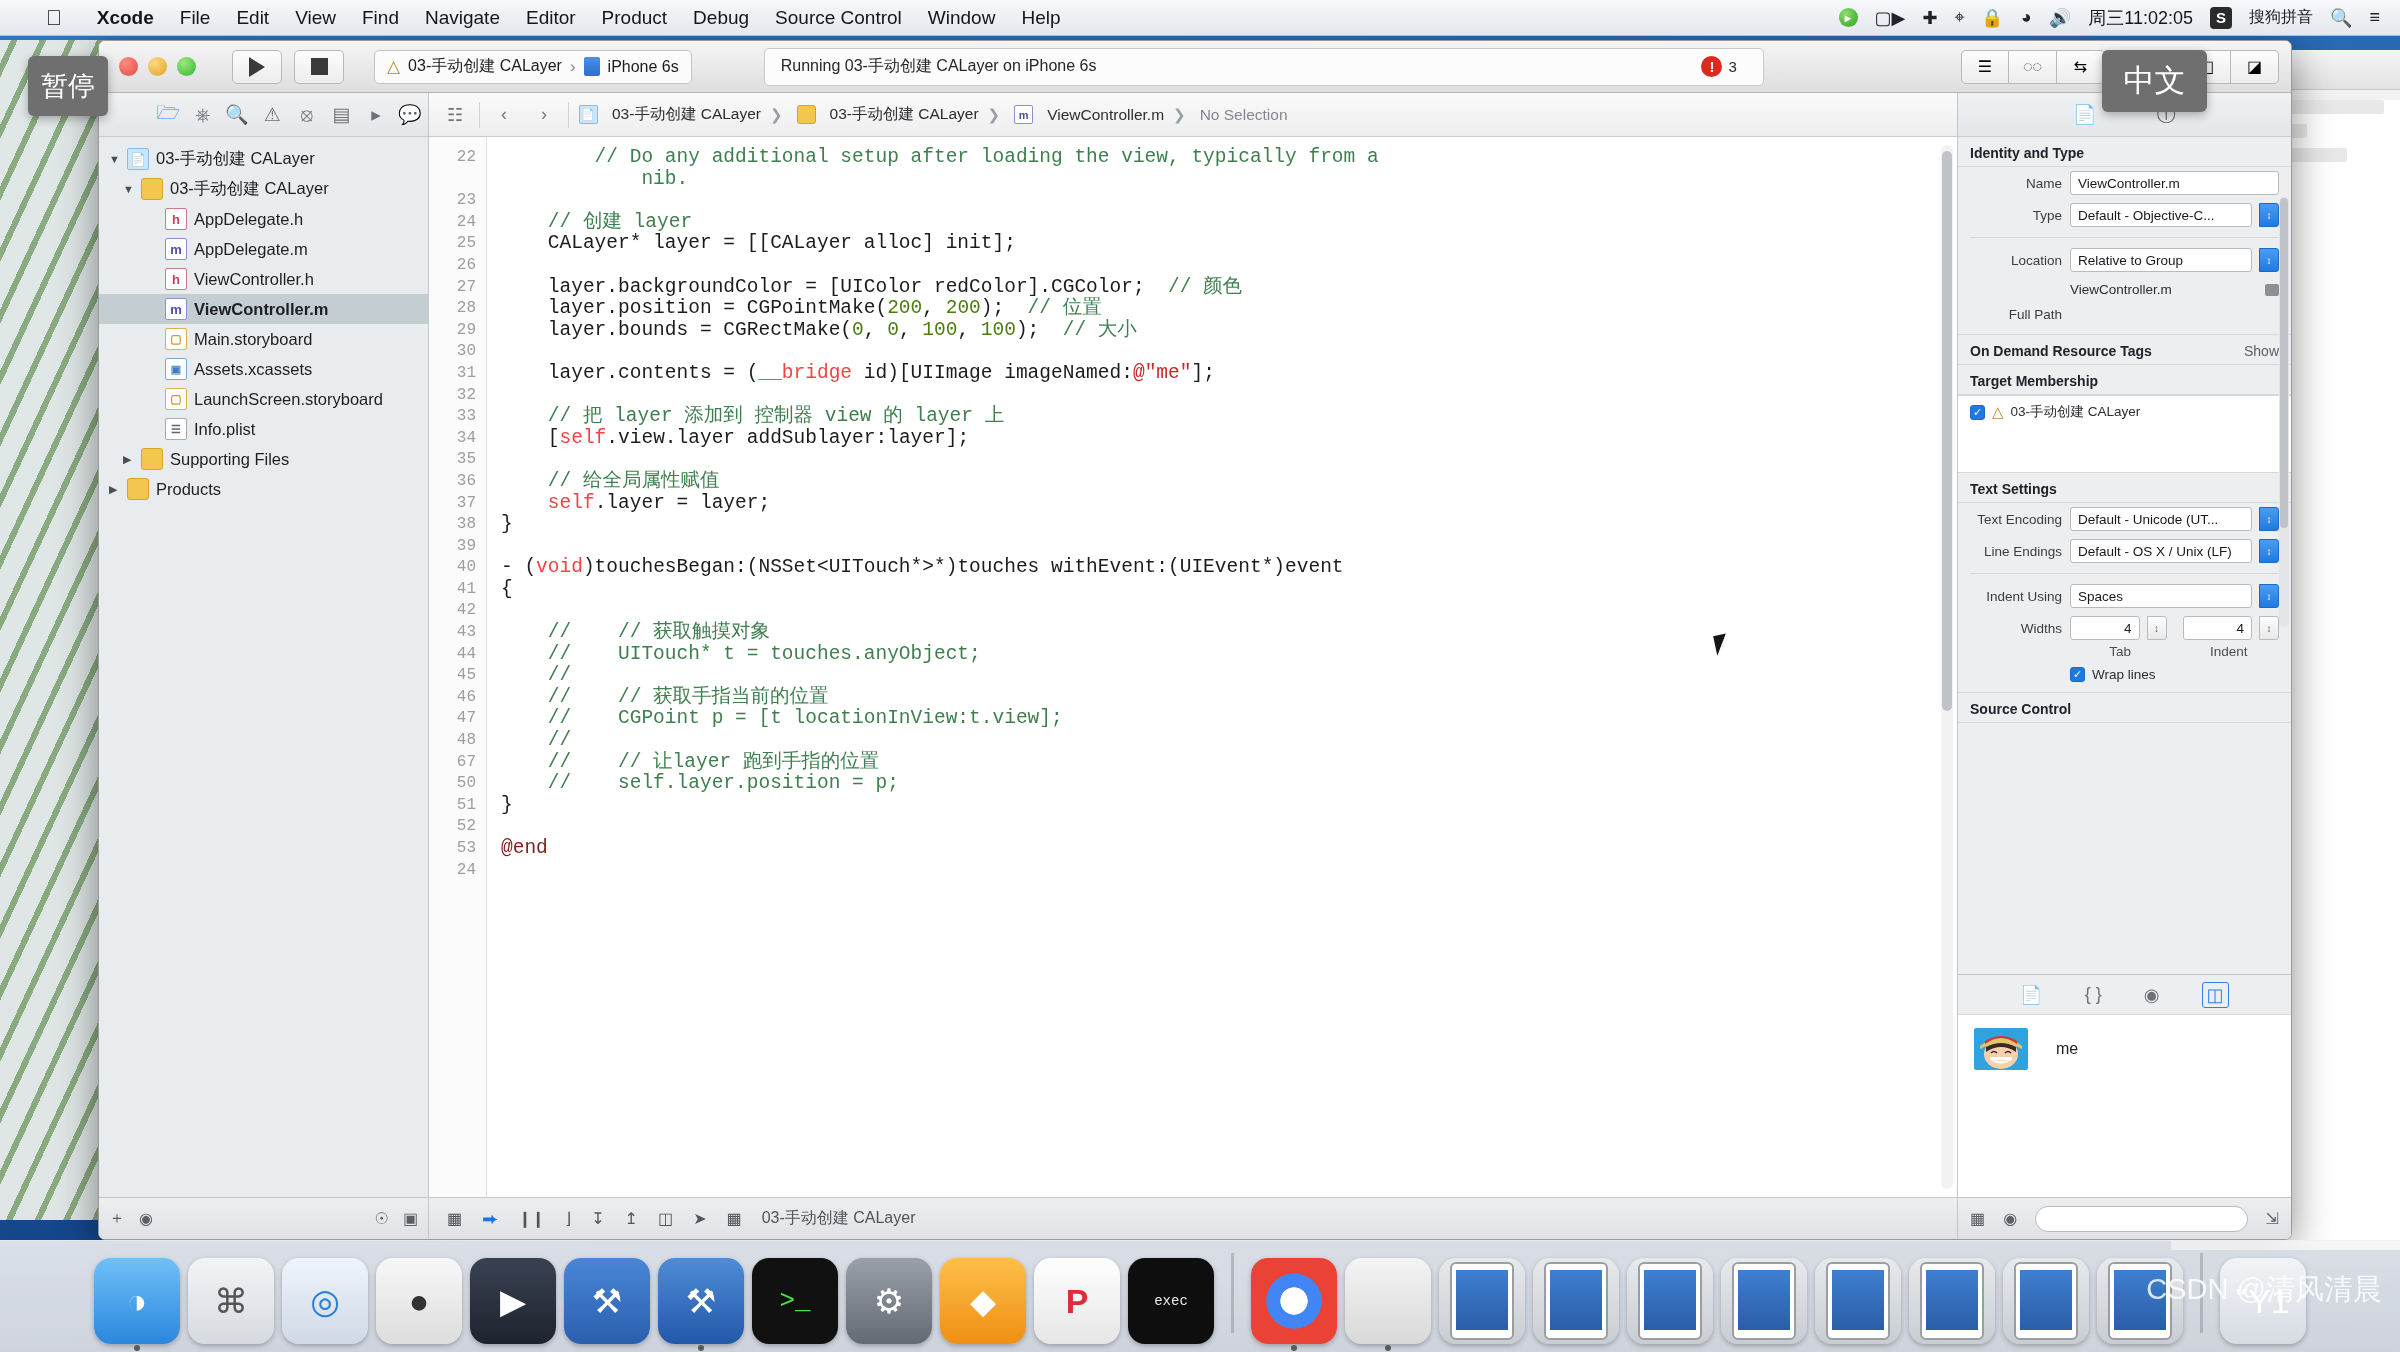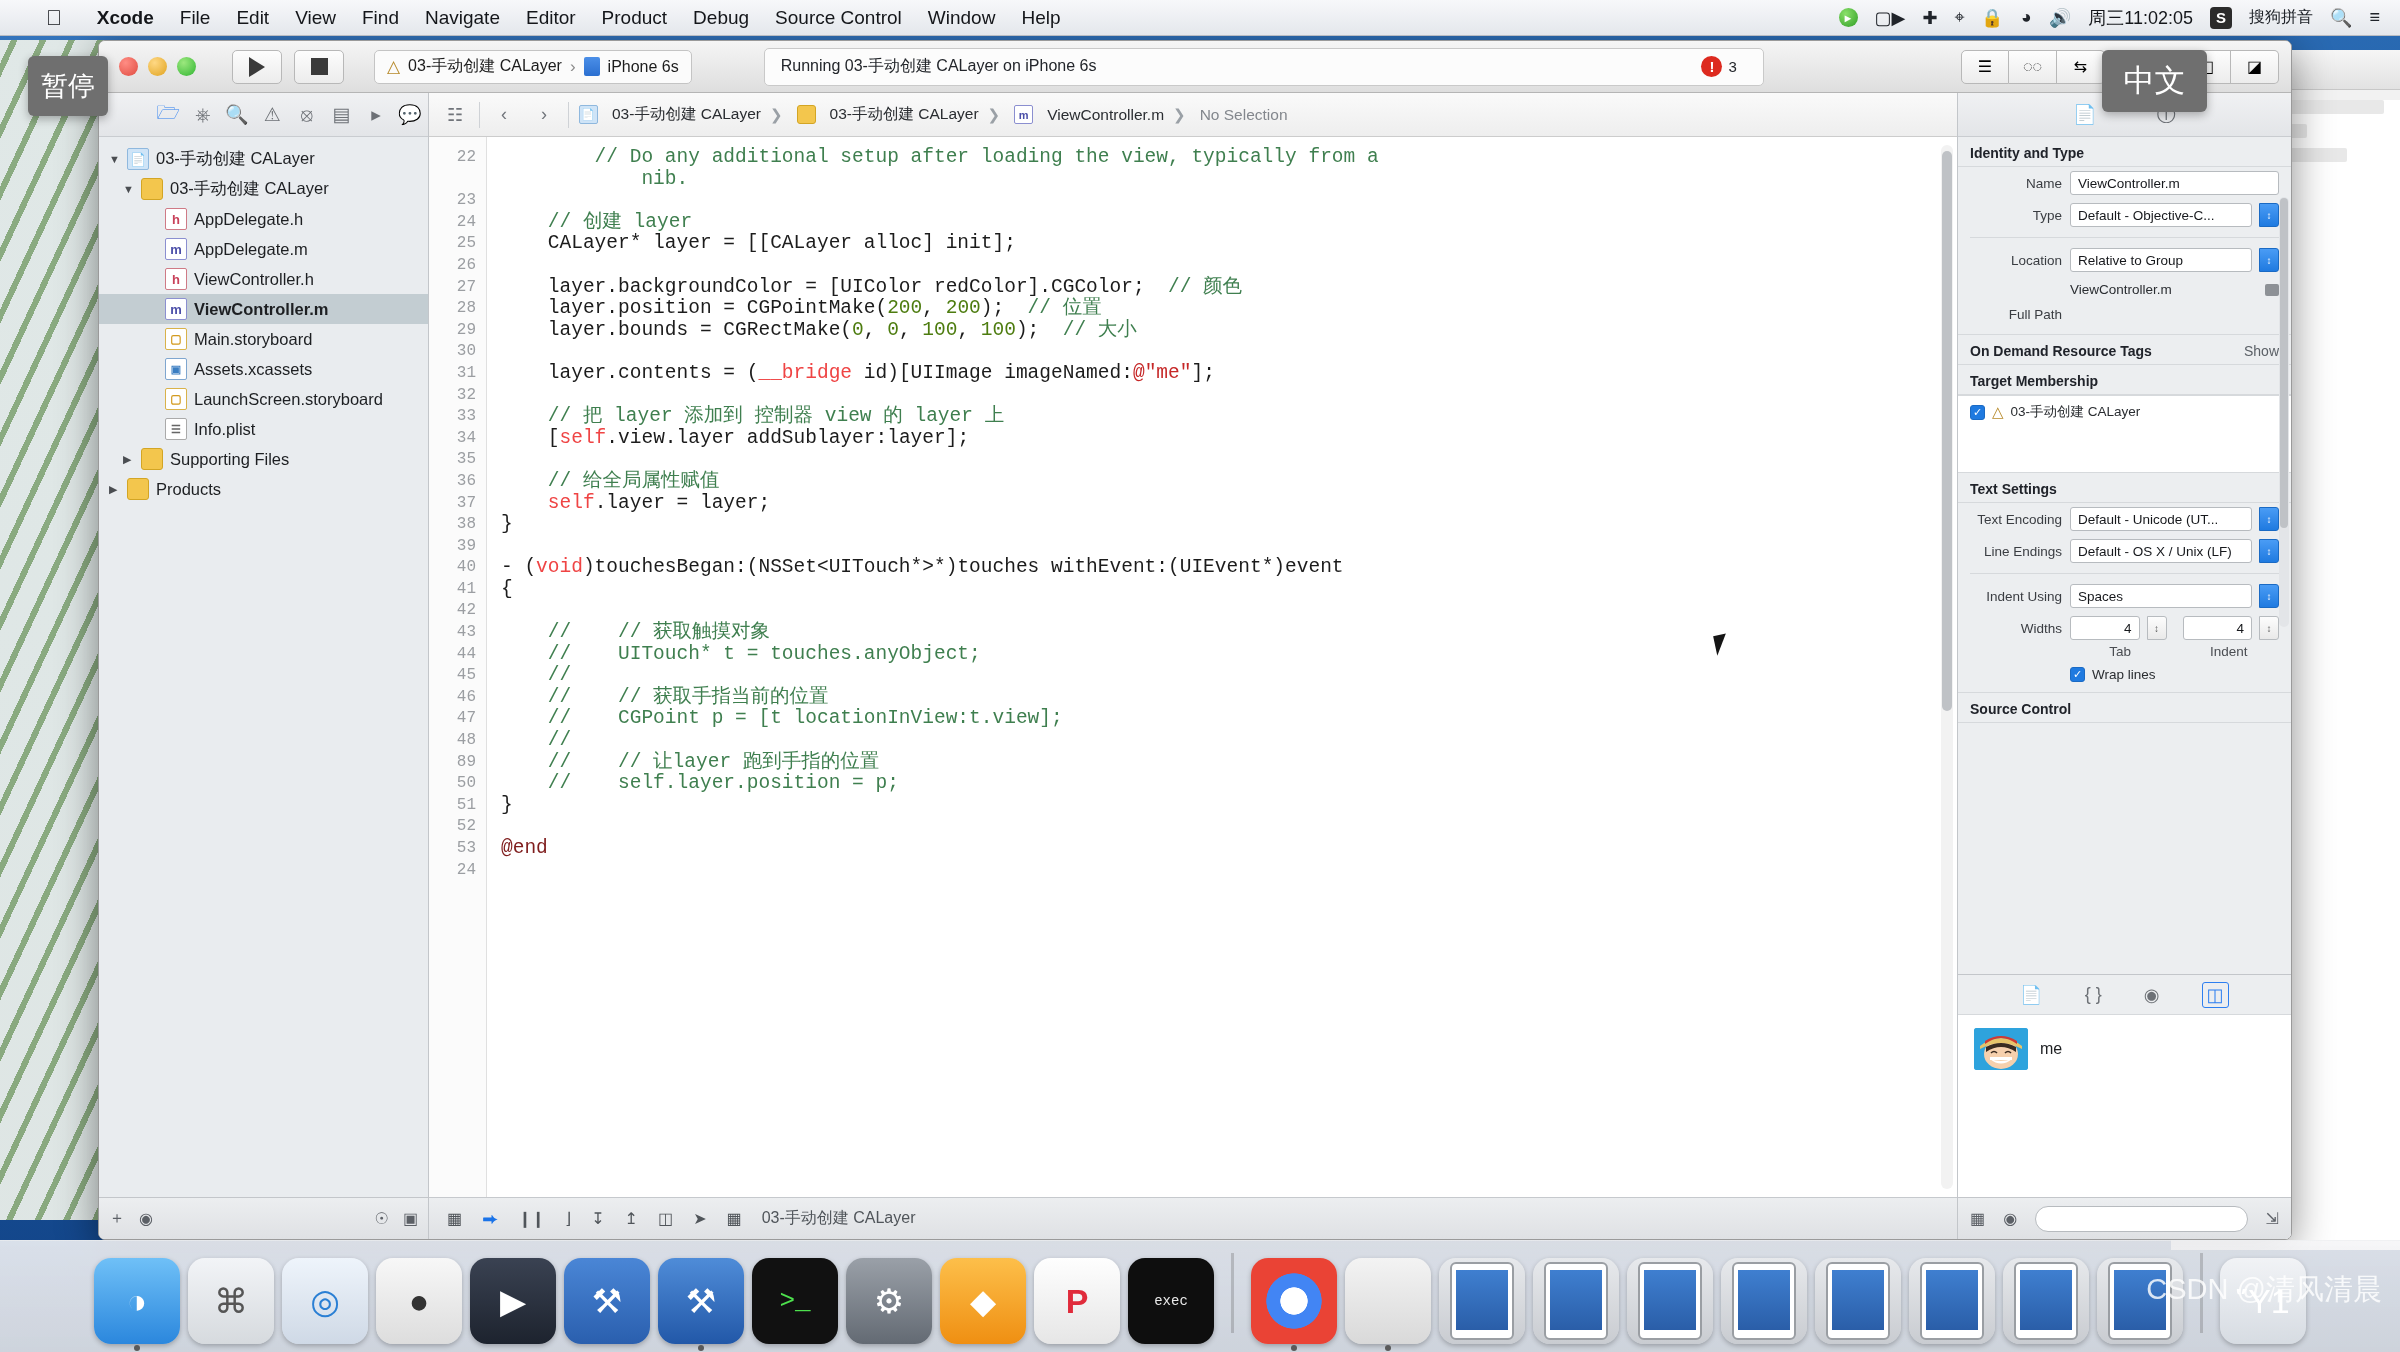--- a/index.html
+++ b/index.html
@@ -241,21 +241,21 @@
   .insp-scroll {
     position:absolute; right:2px; top:60px; width:10px; height:430px; background:#e3e5e8; border-radius:5px;
   }
   .insp-scroll i { display:block; width:8px; margin:1px; height:330px; background:#bfc2c6; border-radius:4px; }
 
   
   .library { border-top:1px solid #c3c6ca; background:#f2f3f5; height:265px; display:flex; flex-direction:column; }
   .lib-tabs { height:40px; display:flex; align-items:center; justify-content:center; gap:42px; font-size:18px; color:#6d7176; border-bottom:1px solid #d6d9dc; background:#eceef0;}
   .lib-tabs .sel { color:#2d7ff0; border:1px solid #2d7ff0; border-radius:3px; padding:1px 4px; }
   .lib-list { flex:1; background:#fff; padding:8px 0; }
-  .lib-item { display:flex; align-items:center; gap:12px; padding:5px 16px; font-size:16px; color:#1d1f22; }
+  .lib-item { display:flex; align-items:center; gap:28px; padding:5px 16px; font-size:16px; color:#1d1f22; }
   .lib-thumb { width:54px; height:42px; border-radius:3px; overflow:hidden; background:#2ea3dd; position:relative; flex:0 0 54px;}
   .lib-bottom { height:42px; border-top:1px solid #c3c6ca; background:linear-gradient(#eceef0,#dfe1e4); display:flex; align-items:center; padding:0 12px; gap:18px; font-size:16px; color:#5c6066;}
   .lib-search { flex:1; height:26px; background:#fff; border:1px solid #b7bbbf; border-radius:13px; }
 
   
   .tip {
     position:absolute; background:#6f6f6f; color:#fff; border-radius:6px;
     display:flex; align-items:center; justify-content:center;
     font-size:27px; z-index:90; box-shadow:0 3px 10px rgba(0,0,0,.3);
   }
@@ -524,21 +524,21 @@
               <div>39</div>
               <div>40</div>
               <div>41</div>
               <div>42</div>
               <div>43</div>
               <div>44</div>
               <div>45</div>
               <div>46</div>
               <div>47</div>
               <div>48</div>
-              <div>89</div>
+              <div>67</div>
               <div>50</div>
               <div>51</div>
               <div>52</div>
               <div>53</div>
               <div>24</div>
             </div>
           <div class="code" id="codebox"><div class="ln"><span class="cmt">        // Do any additional setup after loading the view, typically from a</span></div><div class="ln"><span class="cmt">            nib.</span></div><div class="ln">&nbsp;</div><div class="ln"><span class="cmt">    // 创建 layer</span></div><div class="ln"><span>    CALayer* layer = [[CALayer alloc] init];</span></div><div class="ln">&nbsp;</div><div class="ln"><span>    layer.backgroundColor = [UIColor redColor].CGColor;  </span><span class="cmt">// 颜色</span></div><div class="ln"><span>    layer.position = CGPointMake(</span><span class="num">200</span><span>, </span><span class="num">200</span><span>);  </span><span class="cmt">// 位置</span></div><div class="ln"><span>    layer.bounds = CGRectMake(</span><span class="num">0</span><span>, </span><span class="num">0</span><span>, </span><span class="num">100</span><span>, </span><span class="num">100</span><span>);  </span><span class="cmt">// 大小</span></div><div class="ln">&nbsp;</div><div class="ln"><span>    layer.contents = (</span><span class="kw">__bridge</span><span> id)[UIImage imageNamed:</span><span class="str">@"me"</span><span>];</span></div><div class="ln">&nbsp;</div><div class="ln"><span class="cmt">    // 把 layer 添加到 控制器 view 的 layer 上</span></div><div class="ln"><span>    [</span><span class="kw">self</span><span>.view.layer addSublayer:layer];</span></div><div class="ln">&nbsp;</div><div class="ln"><span class="cmt">    // 给全局属性赋值</span></div><div class="ln"><span>    </span><span class="kw">self</span><span>.layer = layer;</span></div><div class="ln"><span>}</span></div><div class="ln">&nbsp;</div><div class="ln"><span>- (</span><span class="kw">void</span><span>)touchesBegan:(NSSet&lt;UITouch*&gt;*)touches withEvent:(UIEvent*)event</span></div><div class="ln"><span>{</span></div><div class="ln">&nbsp;</div><div class="ln"><span class="cmt">    //    // 获取触摸对象</span></div><div class="ln"><span class="cmt">    //    UITouch* t = touches.anyObject;</span></div><div class="ln"><span class="cmt">    //</span></div><div class="ln"><span class="cmt">    //    // 获取手指当前的位置</span></div><div class="ln"><span class="cmt">    //    CGPoint p = [t locationInView:t.view];</span></div><div class="ln"><span class="cmt">    //</span></div><div class="ln"><span class="cmt">    //    // 让layer 跑到手指的位置</span></div><div class="ln"><span class="cmt">    //    self.layer.position = p;</span></div><div class="ln"><span>}</span></div><div class="ln">&nbsp;</div><div class="ln"><span class="atk">@end</span></div><div class="ln">&nbsp;</div></div>
           <div class="editor-scroll">
               <i></i>
             </div>

